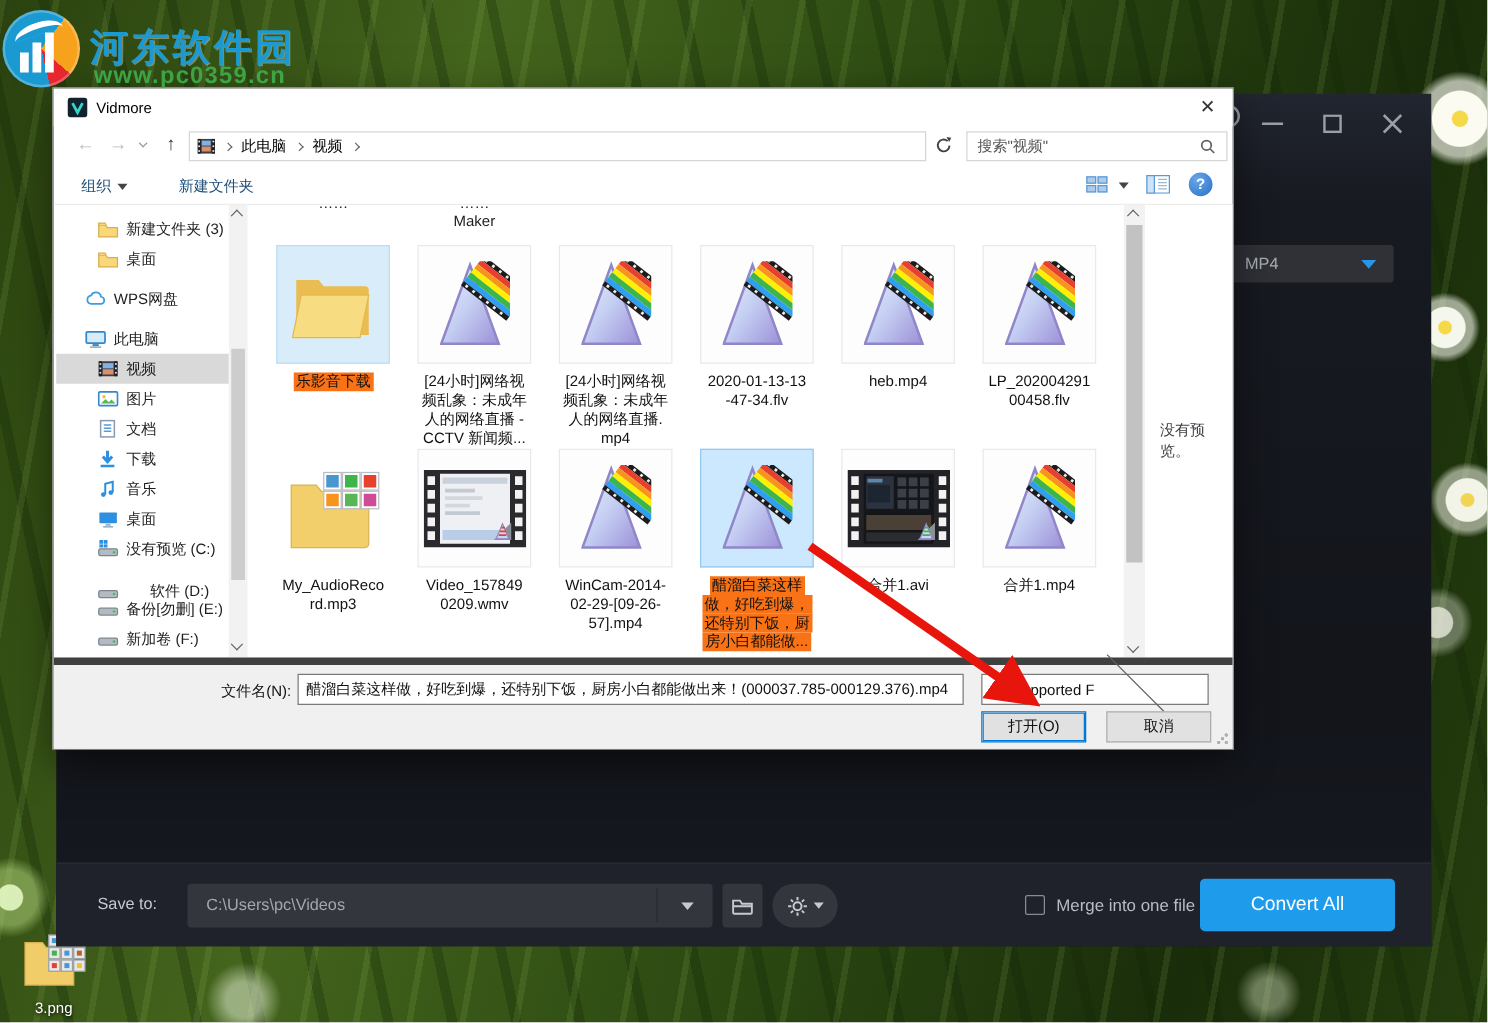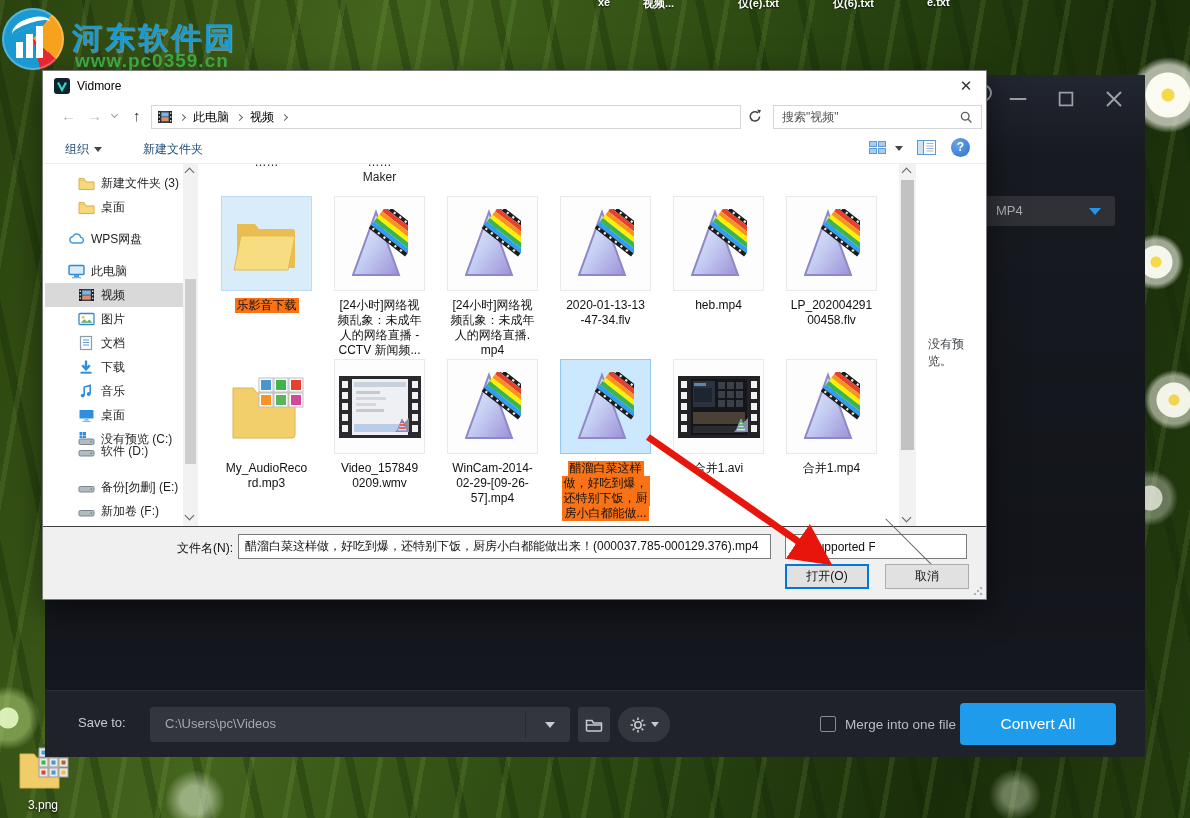--- a/index.html
+++ b/index.html
@@ -130,21 +130,21 @@
   .tile.sel .ibox { background:#cce8ff; border:1px solid #93c8ef; }
   .tile .lbl { margin-top:7px; text-align:center; }
   .tile .lbl div { line-height:15px; white-space:nowrap; }
   .tile.hov .lbl div, .tile.sel .lbl div { background:#f97316; display:inline-block; padding:0 2px; }
   .fl-scroll { position:absolute; left:856px; top:93px; width:17px; height:362px; background:#f2f2f2; }
   .fl-thumb { position:absolute; left:2px; width:13px; background:#c2c2c2; }
   .preview-pane { position:absolute; left:873px; top:93px; width:70px; height:362px; background:#fff; }
   .preview-pane .t { position:absolute; left:12px; top:172px; color:#3b3f44; }
 
   
-  .dlg-bottom { position:absolute; left:0; top:455px; width:943px; height:73px; background:#f0f0f0; border-top:1px solid #404040; }
+  .dlg-bottom { position:absolute; left:0; top:455px; width:943px; height:73px; background:#f0f0f0; border-top:6px solid #404040; }
   .fn-label { position:absolute; left:95px; top:13px; width:95px; text-align:right; color:#111; }
   .fn-input { position:absolute; left:195px; top:7px; width:533px; height:25px; border:1px solid #7a7a7a;
     font-size:12px; padding:0 6px; font-family:inherit; color:#111; background:#fff; }
   .filter-dd { position:absolute; left:742px; top:7px; width:182px; height:25px; border:1px solid #7a7a7a;
     background:#fff; display:flex; align-items:center; padding:0 7px; cursor:pointer; }
   .filter-dd span { flex:1; white-space:nowrap; overflow:hidden; }
   .btn { position:absolute; top:37px; width:84px; height:25px; background:#e1e1e1; border:1px solid #adadad;
     text-align:center; line-height:23px; cursor:pointer; }
   .btn.default { left:742px; border:1px solid #0078d7; box-shadow:inset 0 0 0 1px #0078d7; }
   .btn.cancel { left:842px; }
@@ -156,27 +156,20 @@
       radial-gradient(circle at 5px 5px, #b0b0b0 1.2px, transparent 1.6px); }
 
   .arrow-svg { position:absolute; inset:0; z-index:50; pointer-events:none; }
 </style>
 </head>
 <body>
 
 <div id="screen">
   <div class="wallpaper"></div>
 
-  <div class="top-strip" id="topStrip">
-      <span style="left: 43px;">xe</span>
-      <span style="left: 88px;">视频...</span>
-      <span style="left: 183px;">仅(e).txt</span>
-      <span style="left: 278px;">仅(6).txt</span>
-      <span style="left: 372px;">e.txt</span>
-    </div>
 
   <div class="desk-icon">
     <span id="deskIconArt"><svg width="54" height="46" viewBox="0 0 54 46">
           <path d="M4 8 h14 l3 4 h22 v30 H4 z" fill="#f0cd68" stroke="#d9b14e"></path>
           <rect x="23" y="2" width="9" height="9" fill="#e8e8e8" stroke="#9aa0a6"></rect>
           <rect x="25.5" y="4.5" width="4" height="4" fill="#4a97d0"></rect>
           <rect x="33" y="2" width="9" height="9" fill="#e8e8e8" stroke="#9aa0a6"></rect>
           <rect x="35.5" y="4.5" width="4" height="4" fill="#e8402f"></rect>
           <rect x="43" y="2" width="9" height="9" fill="#e8e8e8" stroke="#9aa0a6"></rect>
           <rect x="45.5" y="4.5" width="4" height="4" fill="#f7941e"></rect>
@@ -414,21 +407,21 @@
                 <rect x="1.5" y="1" width="3" height="3"></rect>
                 <rect x="5" y="1" width="3" height="3"></rect>
                 <rect x="1.5" y="4.5" width="3" height="2.5"></rect>
                 <rect x="5" y="4.5" width="3" height="2.5"></rect>
               </g>
               <rect x="1" y="8" width="15" height="5.5" rx="1.3" fill="#b3bac1" stroke="#7c858d"></rect>
               <circle cx="13.2" cy="10.7" r="1" fill="#43c143"></circle>
             </svg></span>
           <span class="tx">没有预览 (C:)</span>
         </div>
-        <div class="side-item" style="top: 368px;">
+        <div class="side-item" style="top: 390px; gap: 19px;">
           <span class="ig" style="margin-left: 33px;"><svg width="18" height="16">
               <rect x="1" y="7.5" width="15" height="5.5" rx="1.3" fill="#b3bac1" stroke="#7c858d"></rect>
               <circle cx="13.2" cy="10.2" r="1" fill="#43c143"></circle>
             </svg></span>
           <span class="tx">软件 (D:)</span>
         </div>
         <div class="side-item" style="top: 404px;">
           <span class="ig" style="margin-left: 33px;"><svg width="18" height="16">
               <rect x="1" y="7.5" width="15" height="5.5" rx="1.3" fill="#b3bac1" stroke="#7c858d"></rect>
               <circle cx="13.2" cy="10.2" r="1" fill="#43c143"></circle>

